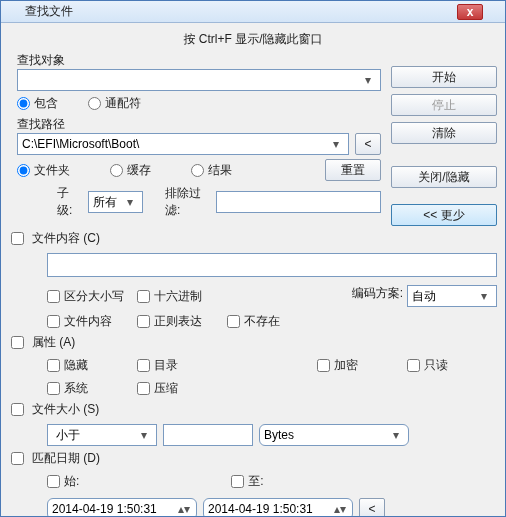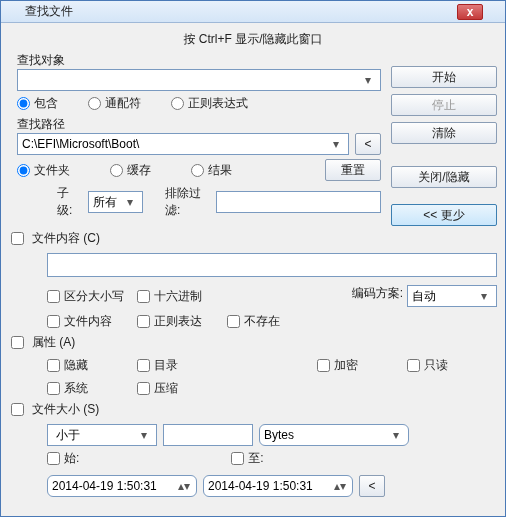--- a/index.html
+++ b/index.html
@@ -64,24 +64,20 @@
         </div>
         <div class="row indent group-row" style="gap:30px">
           <label class="radio">
               <input type="radio" checked="" style="">
               <span>包含</span>
             </label>
           <label class="radio">
               <input type="radio" style="">
               <span>通配符</span>
             </label>
-          <label class="radio">
-              <input type="radio" style="">
-              <span>正则表达式</span>
-            </label>
         </div>
 
         <div class="indent label" style="margin-top:4px">查找路径</div>
         <div class="row indent">
           <div class="combo" style="flex:1">
             <span class="val">C:\EFI\Microsoft\Boot\</span>
             <span class="arrow">▾</span>
           </div>
           <div class="btn small-btn">
               <span>&lt;</span>
@@ -230,20 +226,26 @@
           <input class="textfield" style="width: 90px;" value="">
           <div class="combo md">
             <span class="val">Bytes</span>
             <span class="arrow">▾</span>
           </div>
         </div>
       </div>
     </div>
 
     <div class="section">
+      <div class="section-head">
+        <label class="check section-enable">
+            <input type="checkbox" style="">
+          </label>
+        <span class="label">匹配日期 (D)</span>
+      </div>
       <div class="section-body">
         <div class="date-row">
           <label class="check">
               <input type="checkbox" style="">
               <span>始:</span>
             </label>
           <span style="width:140px"></span>
           <label class="check">
               <input type="checkbox" style="">
               <span>至:</span>

